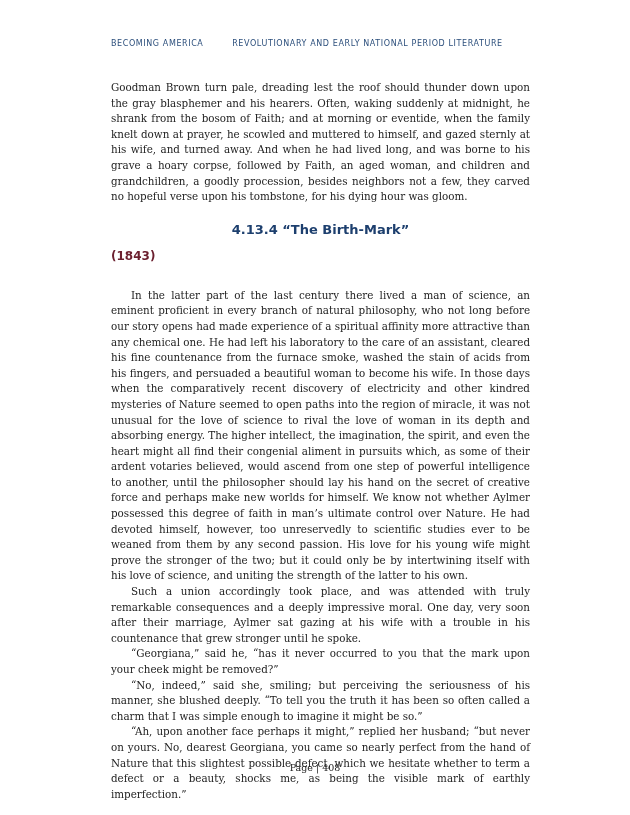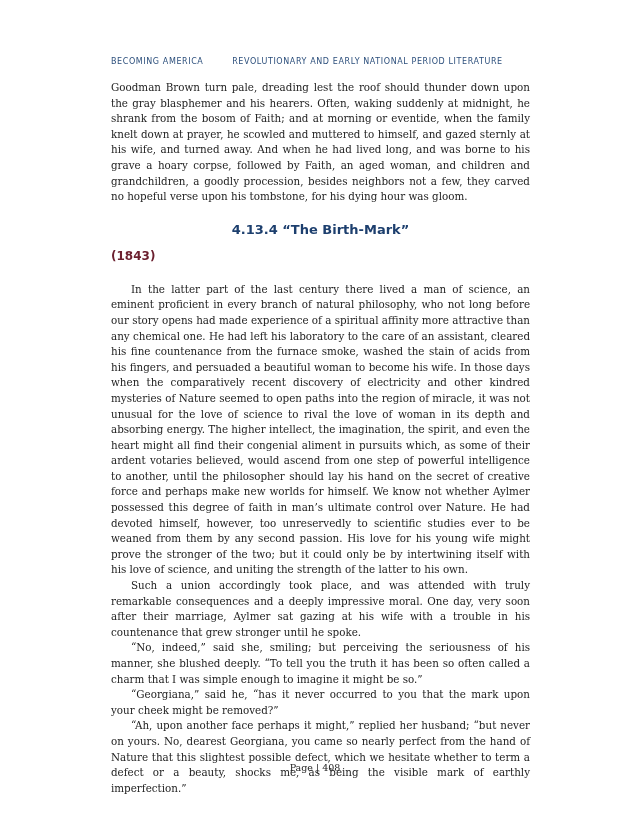--- a/index.html
+++ b/index.html
@@ -18,21 +18,21 @@
       top: 39px;
       left: 111px;
       width: 420px;
       font-family: "DejaVu Sans", sans-serif;
       font-size: 8px;
       letter-spacing: 0.6px;
       color: #2c4f7c;
       white-space: nowrap;
     }
     .running-header .left { display: inline-block; width: 118px; }
-    .running-header .right { display: inline-block; margin-top: 18px; }
+    .running-header .right { display: inline-block; }
 
     .content {
       position: absolute;
       top: 80px;
       left: 111px;
       width: 419px;
       font-family: "DejaVu Serif", serif;
       font-size: 10.35px;
       line-height: 15.6px;
       color: #222222;
@@ -51,21 +51,21 @@
       color: #1d3f6e;
       margin: 16px 0 0 0;
       line-height: 18px;
       text-align: center;
     }
     .section-year {
       font-family: "DejaVu Sans", sans-serif;
       font-weight: bold;
       font-size: 12px;
       color: #6b1f2e;
-      margin: 9px 0 18px 0;
+      margin: 9px 0 24px 0;
       line-height: 16px;
       text-align: left;
     }
     .page-footer {
       position: absolute;
       top: 762px;
       left: 0;
       width: 630px;
       text-align: center;
       font-family: "DejaVu Serif", serif;
@@ -82,18 +82,18 @@
 </div>
 
 <div class="content">
   <p>Goodman Brown turn pale, dreading lest the roof should thunder down upon the gray blasphemer and his hearers. Often, waking suddenly at midnight, he shrank from the bosom of Faith; and at morning or eventide, when the family knelt down at prayer, he scowled and muttered to himself, and gazed sternly at his wife, and turned away. And when he had lived long, and was borne to his grave a hoary corpse, followed by Faith, an aged woman, and children and grandchildren, a goodly procession, besides neighbors not a few, they carved no hopeful verse upon his tombstone, for his dying hour was gloom.</p>
 
   <h2 class="section-heading">4.13.4 “The Birth-Mark”</h2>
   <div class="section-year">(1843)</div>
 
   <p class="indent">In the latter part of the last century there lived a man of science, an eminent proficient in every branch of natural philosophy, who not long before our story opens had made experience of a spiritual affinity more attractive than any chemical one. He had left his laboratory to the care of an assistant, cleared his fine countenance from the furnace smoke, washed the stain of acids from his fingers, and persuaded a beautiful woman to become his wife. In those days when the comparatively recent discovery of electricity and other kindred mysteries of Nature seemed to open paths into the region of miracle, it was not unusual for the love of science to rival the love of woman in its depth and absorbing energy. The higher intellect, the imagination, the spirit, and even the heart might all find their congenial aliment in pursuits which, as some of their ardent votaries believed, would ascend from one step of powerful intelligence to another, until the philosopher should lay his hand on the secret of creative force and perhaps make new worlds for himself. We know not whether Aylmer possessed this degree of faith in man’s ultimate control over Nature. He had devoted himself, however, too unreservedly to scientific studies ever to be weaned from them by any second passion. His love for his young wife might prove the stronger of the two; but it could only be by intertwining itself with his love of science, and uniting the strength of the latter to his own.</p>
   <p class="indent">Such a union accordingly took place, and was attended with truly remarkable consequences and a deeply impressive moral. One day, very soon after their marriage, Aylmer sat gazing at his wife with a trouble in his countenance that grew stronger until he spoke.</p>
+  <p class="indent">“Georgiana,” said he, “has it never occurred to you that the mark upon your cheek might be removed?”</p>
   <p class="indent">“No, indeed,” said she, smiling; but perceiving the seriousness of his manner, she blushed deeply. “To tell you the truth it has been so often called a charm that I was simple enough to imagine it might be so.”</p>
-  <p class="indent">“Georgiana,” said he, “has it never occurred to you that the mark upon your cheek might be removed?”</p>
   <p class="indent">“Ah, upon another face perhaps it might,” replied her husband; “but never on yours. No, dearest Georgiana, you came so nearly perfect from the hand of Nature that this slightest possible defect, which we hesitate whether to term a defect or a beauty, shocks me, as being the visible mark of earthly imperfection.”</p>
 </div>
 
 <div class="page-footer">Page | 408</div>
 
 </body></html>

